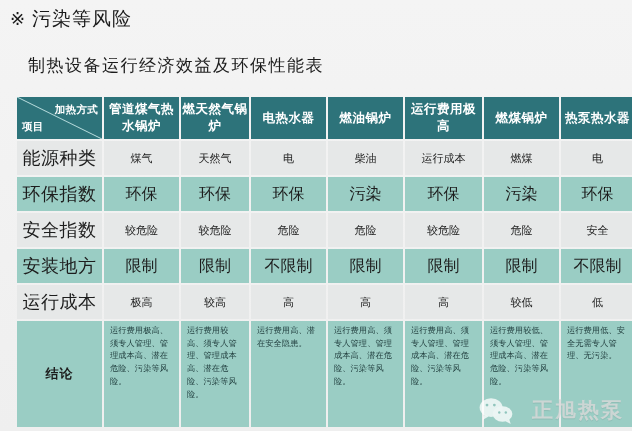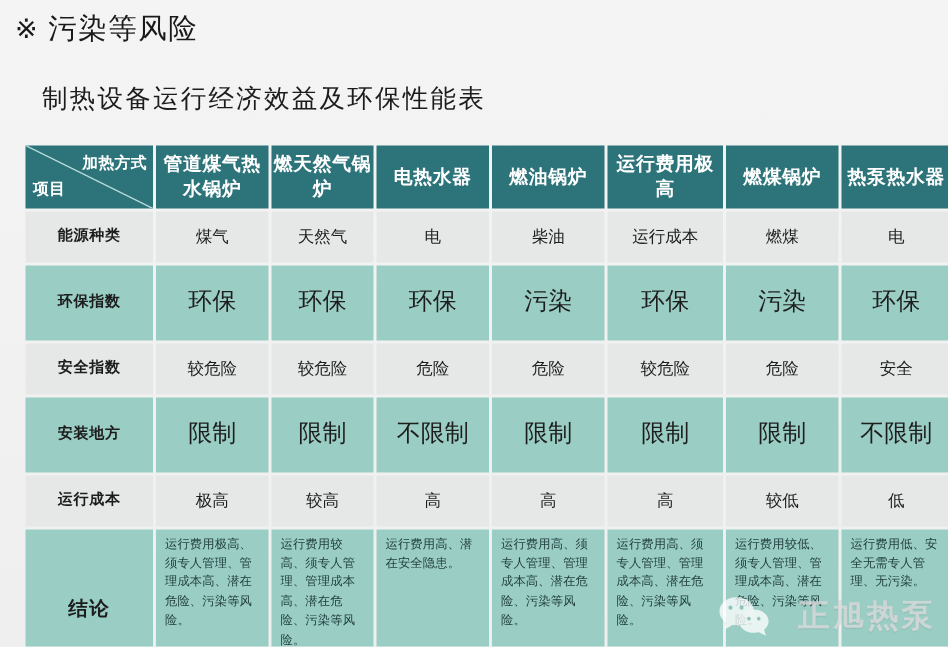--- a/index.html
+++ b/index.html
@@ -72,23 +72,23 @@
     font-size:10.5px;font-weight:bold;color:#ffffff;
     letter-spacing:0.3px;
   }
   th.corner .lbl-bottom{
     position:absolute;left:5px;bottom:6px;
     font-size:10.5px;font-weight:bold;color:#ffffff;
     letter-spacing:0.3px;
   }
   
   tbody tr.light td{background:#e6e8e8;height:34px;}
-  tbody tr.teal td{background:#9acdc4;height:50px;}
+  tbody tr.teal td{background:#9acdc4;height:34px;}
   tbody td.rowhead{
-    font-size:10px;font-weight:bold;letter-spacing:0.5px;
+    font-size:18px;font-weight:normal;letter-spacing:0.5px;
   }
   tbody td.val{font-size:16px;}
   tr.light td.val{font-size:11px;}
   
   tr.conclusion td{
     background:#9acdc4;
     height:98px;
     vertical-align:middle;
   }
   tr.conclusion td.rowhead{

